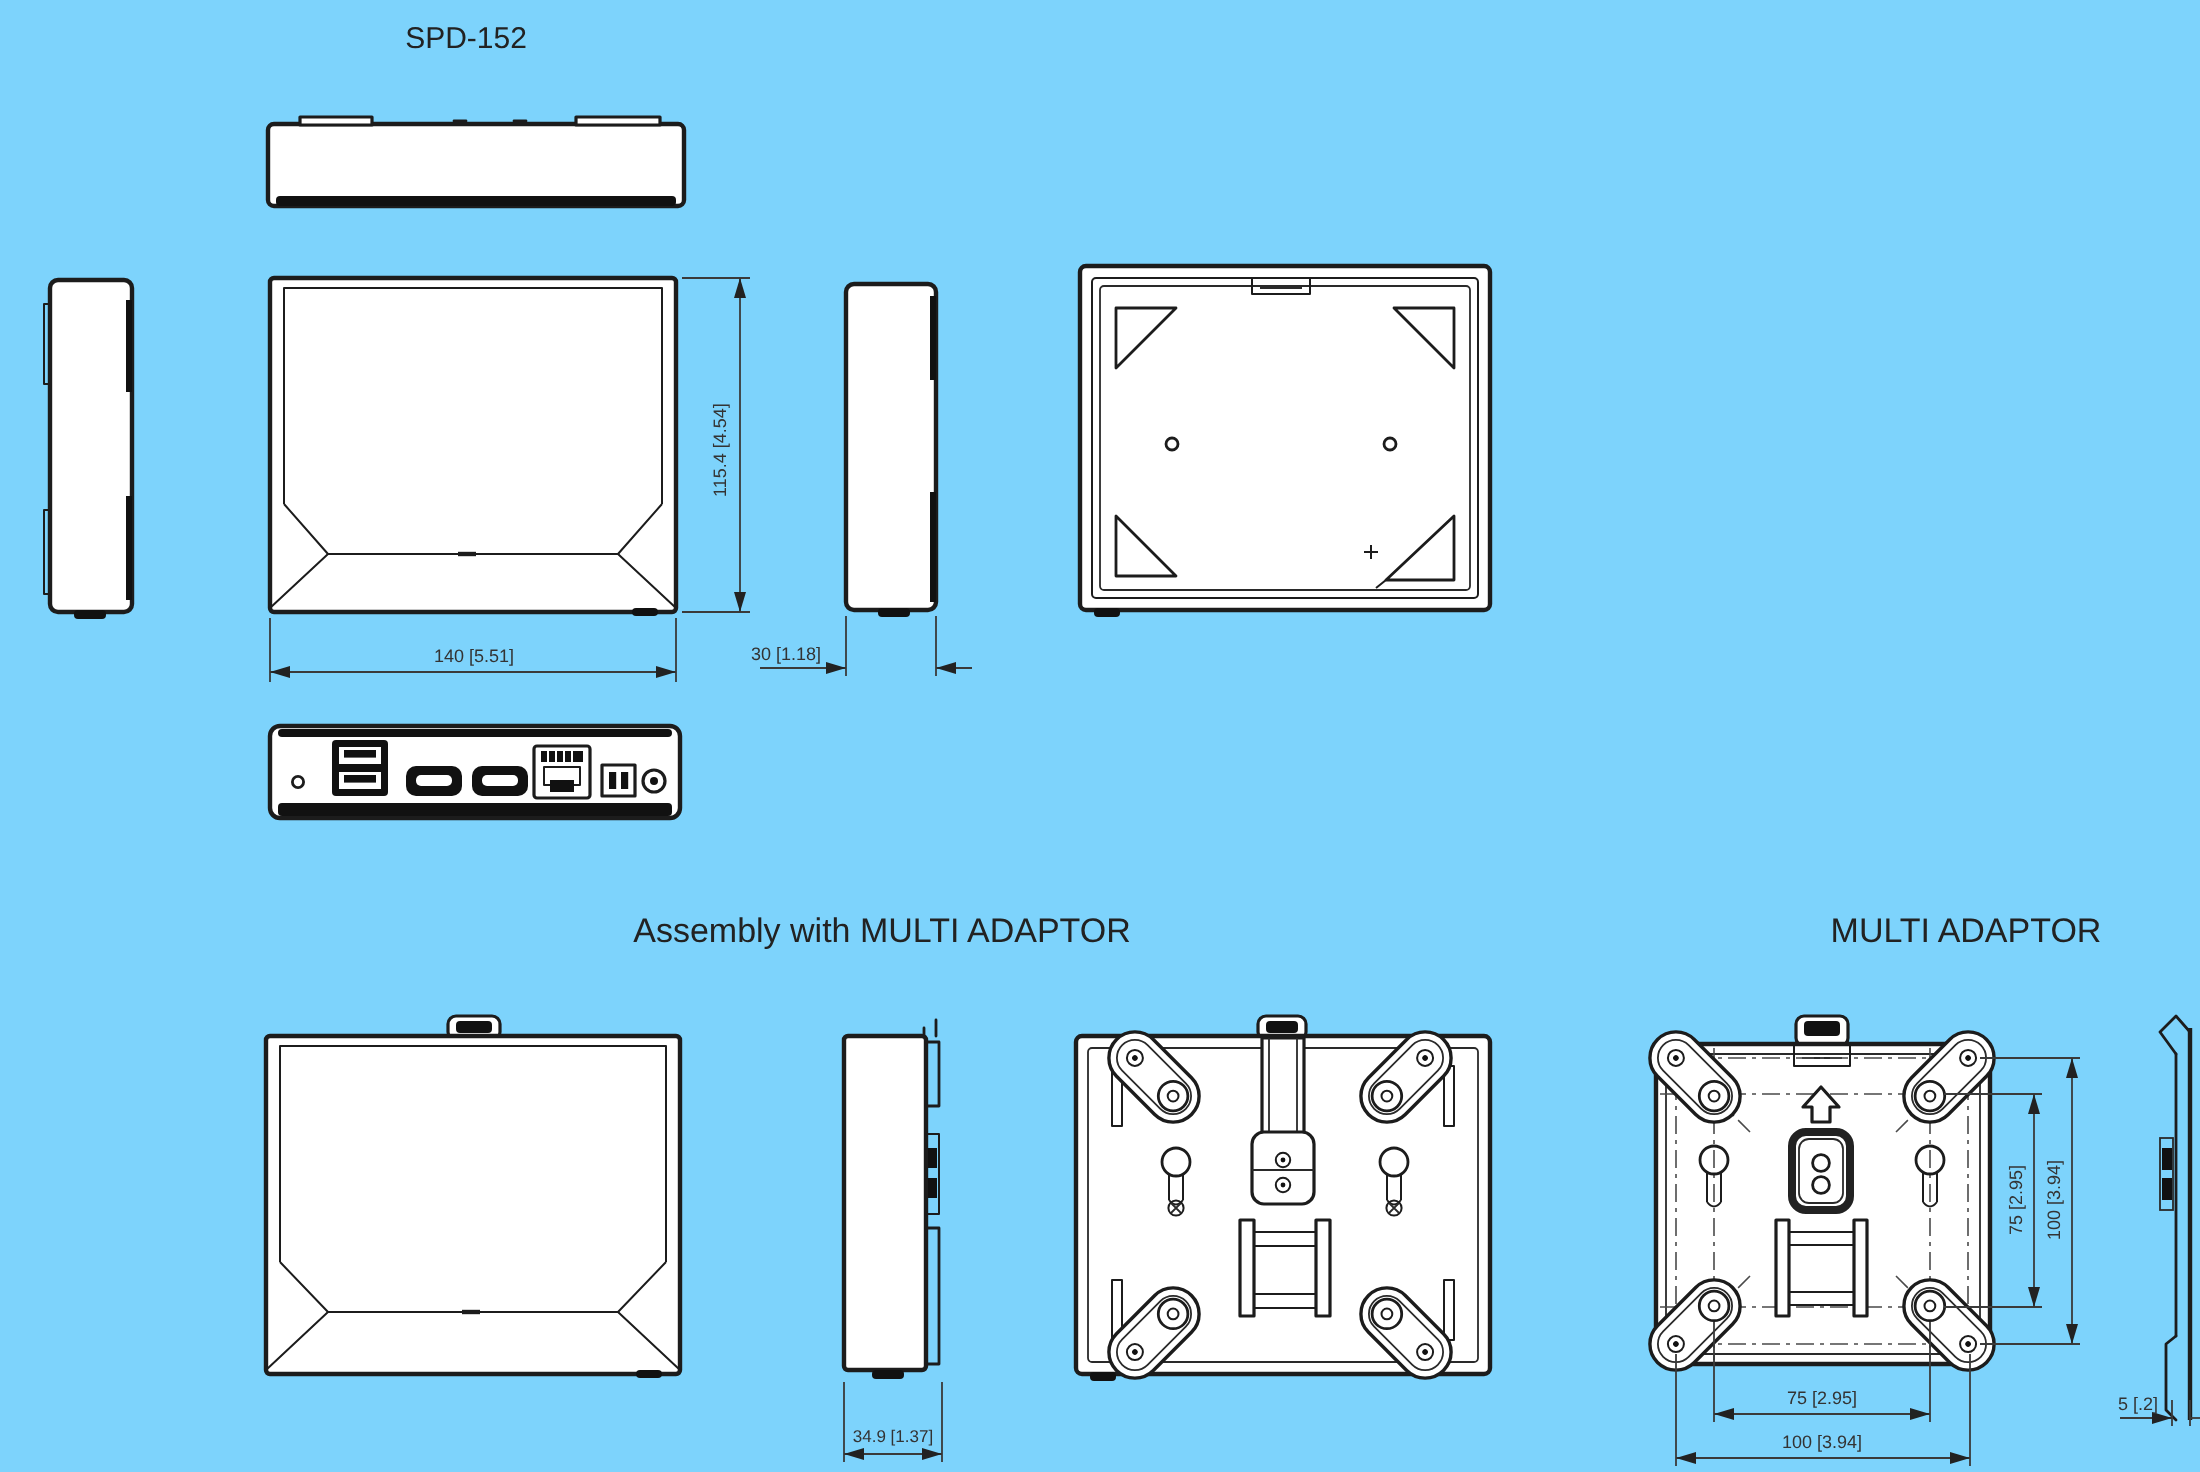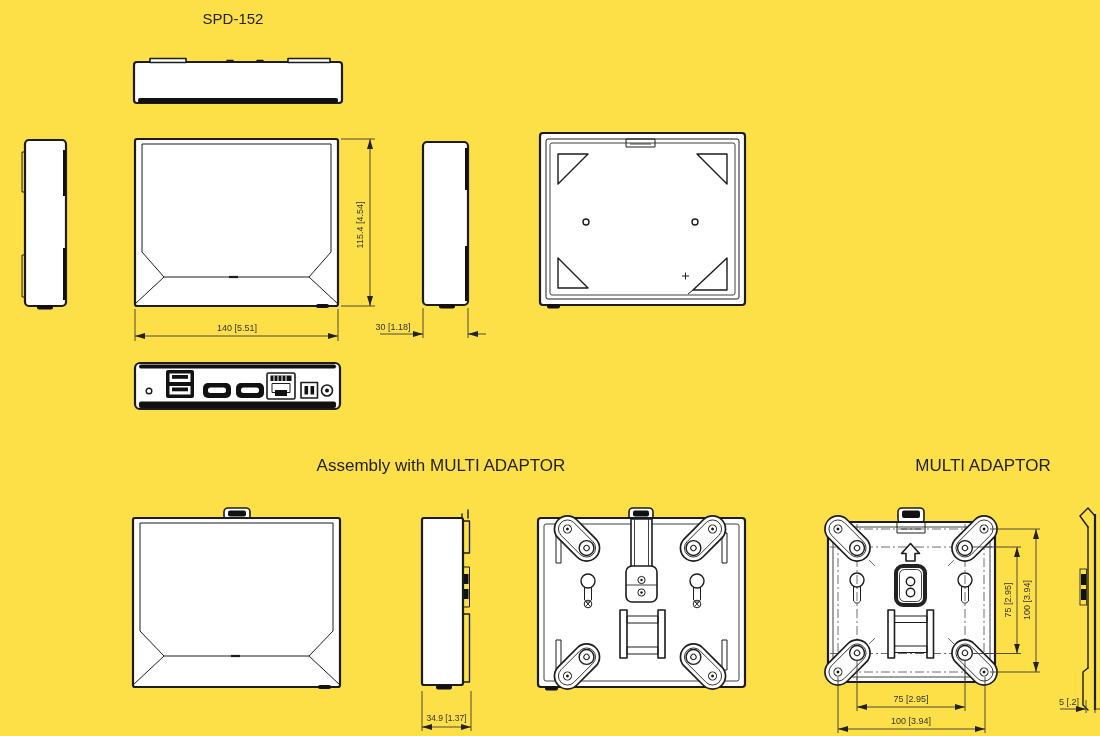--- a/index.html
+++ b/index.html
@@ -1,16 +1,16 @@
 <!DOCTYPE html>
 <html><head>
 <meta charset="utf-8">
 <style>
   html,body{margin:0;padding:0;background:#ffffff;}
-  .canvas{position:relative;width:1100px;height:736px;background:#fde047;overflow:hidden;
+  .canvas{position:relative;width:1100px;height:736px;background:#7dd3fc;overflow:hidden;
           font-family:"Liberation Sans", sans-serif;}
   svg text{font-family:"Liberation Sans","DejaVu Sans",sans-serif;fill:#222;}
   .t-title{font-size:15px;}
   .t-section{font-size:17px;}
   .t-dim{font-size:9px;fill:#333;}
   .t-dim-s{font-size:8.5px;fill:#333;}
   .ln  {fill:none;stroke:#1c1c1c;stroke-width:1.4;stroke-linejoin:round;stroke-linecap:round;}
   .ln2 {fill:none;stroke:#1c1c1c;stroke-width:2.2;stroke-linejoin:round;}
   .lnw {fill:#ffffff;stroke:#1c1c1c;stroke-width:2.2;stroke-linejoin:round;}
   .lnw1{fill:#ffffff;stroke:#1c1c1c;stroke-width:1.6;stroke-linejoin:round;}

